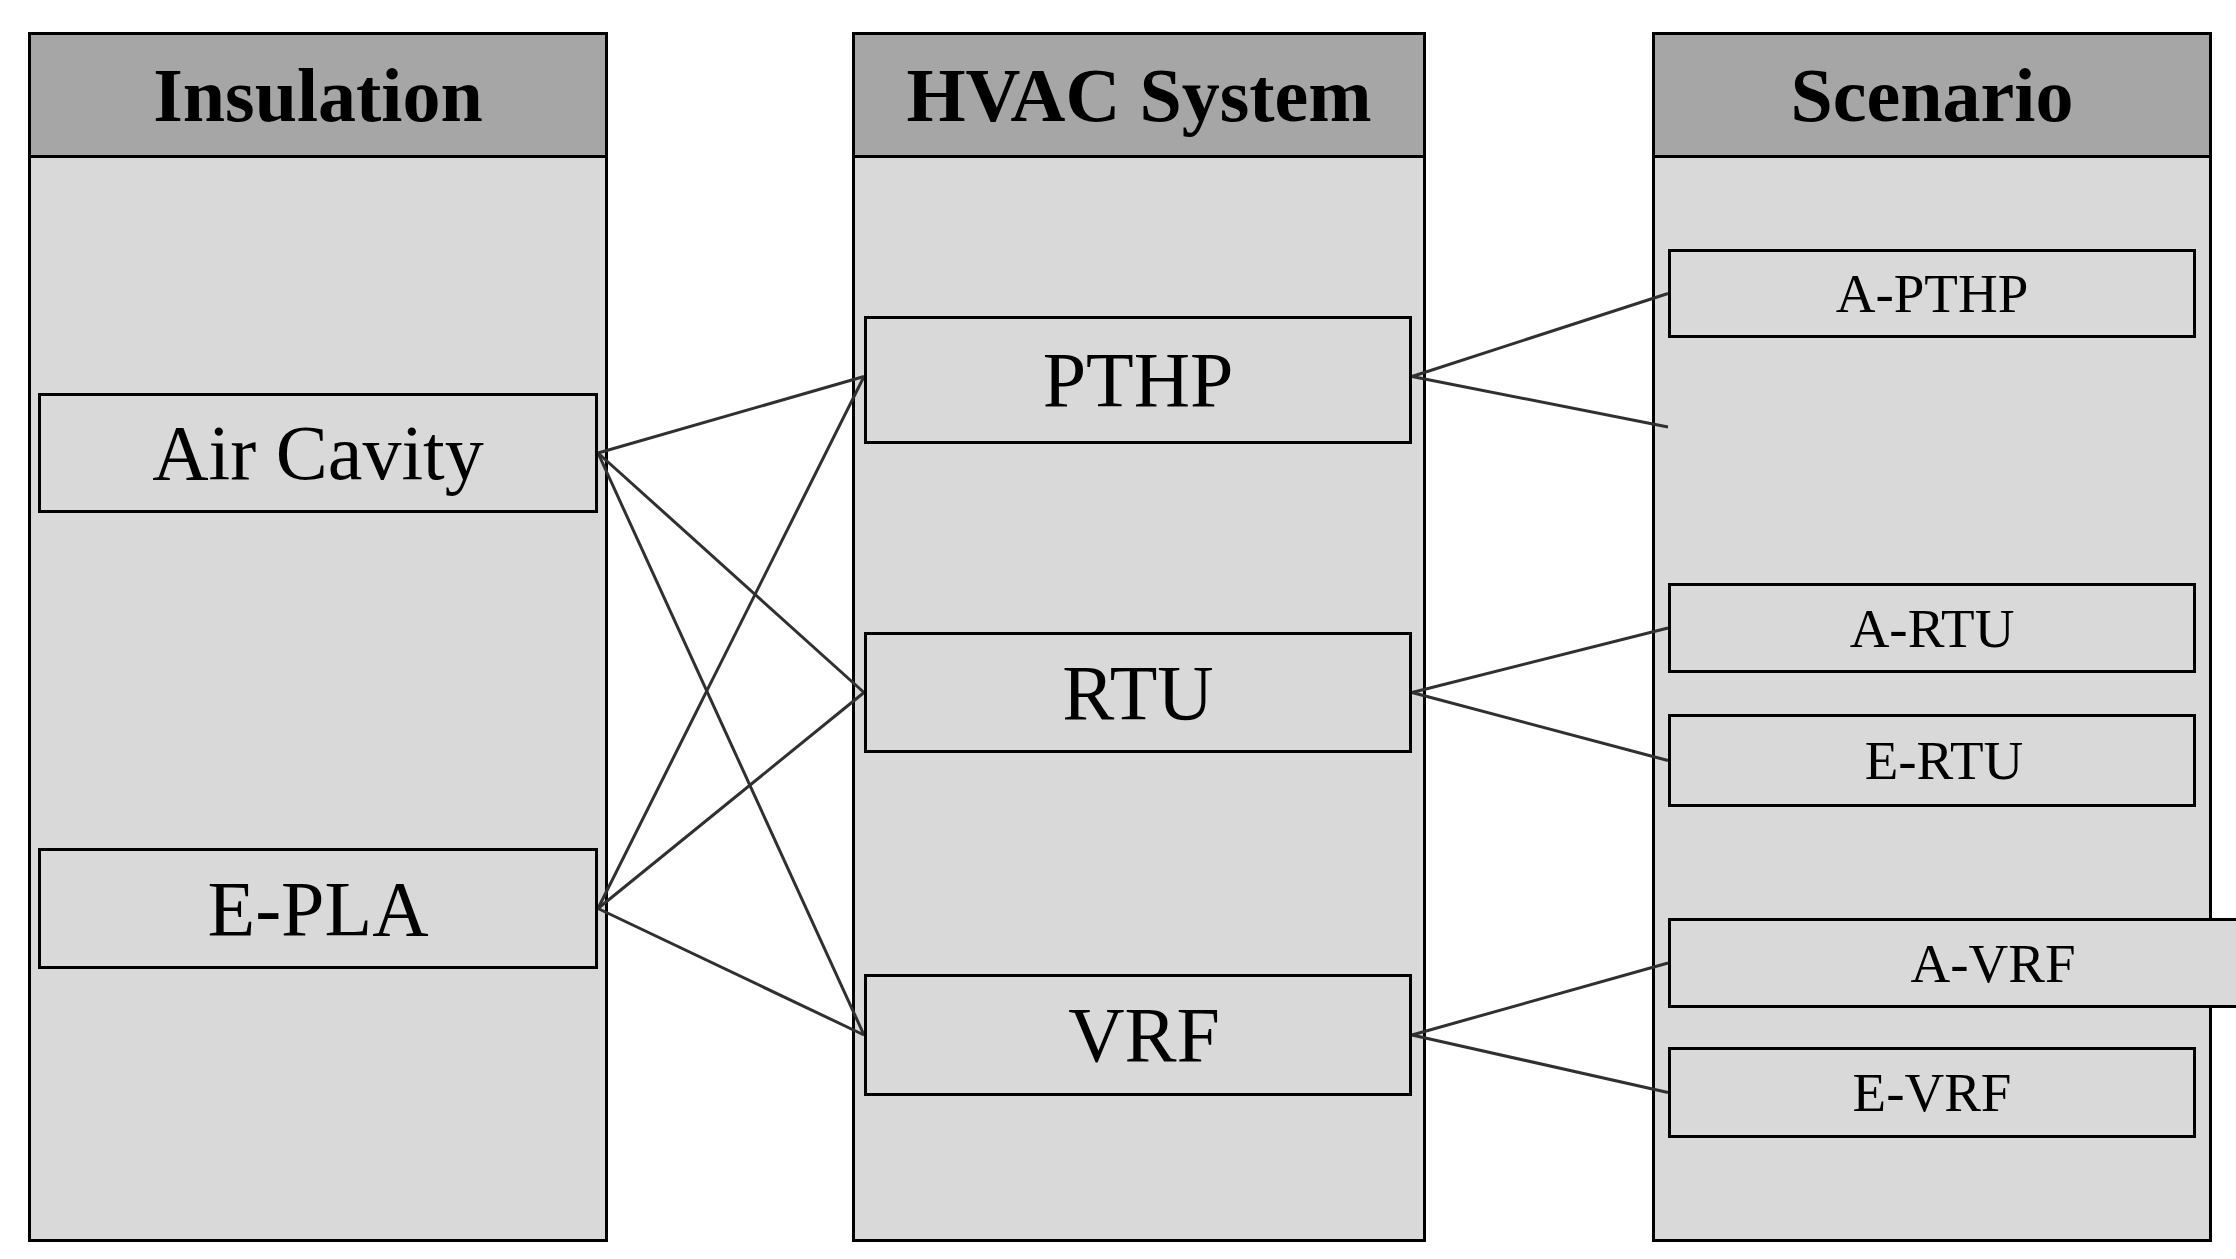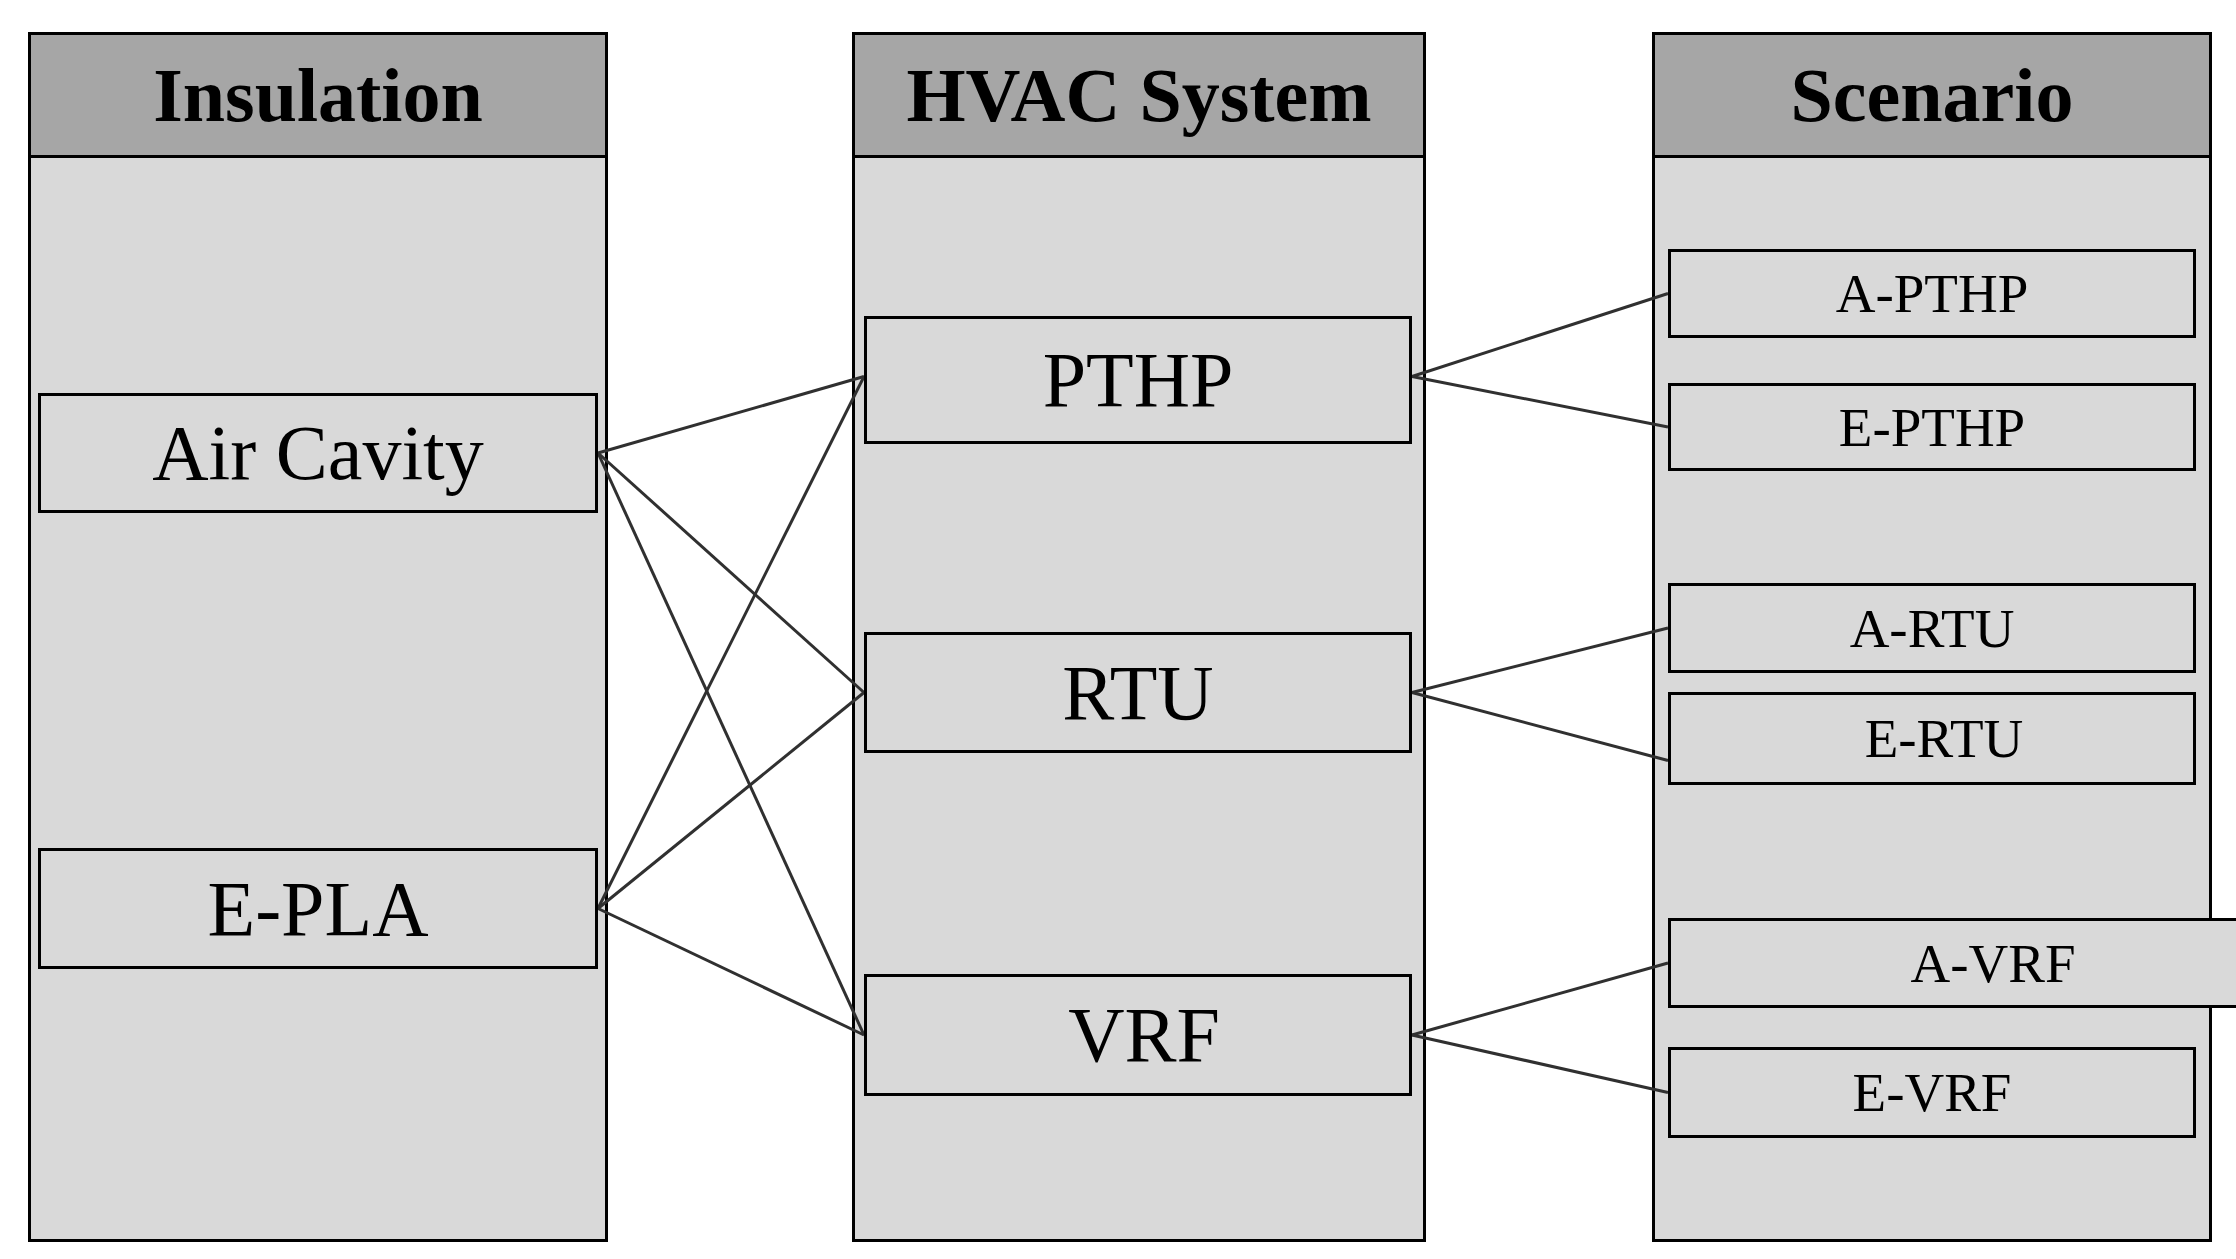--- a/index.html
+++ b/index.html
@@ -83,19 +83,18 @@
   </div>
 
   <div class="node node-lg" style="left:38px; top:393px; width:560px; height:120px;">Air Cavity</div>
   <div class="node node-lg" style="left:38px; top:848px; width:560px; height:121px;">E-PLA</div>
 
   <div class="node node-lg" style="left:864px; top:316px; width:548px; height:128px;">PTHP</div>
   <div class="node node-lg" style="left:864px; top:632px; width:548px; height:121px;">RTU</div>
   <div class="node node-lg" style="left:864px; top:974px; width:548px; height:122px;padding-left:12px;">VRF</div>
 
   <div class="node node-sm" style="left:1668px; top:249px; width:528px; height:89px;">A-PTHP</div>
-  <div class="node node-sm" style="left:1668px; top:383px; width:528px; height:88px;">E-PTHP</div>
   <div class="node node-sm" style="left:1668px; top:583px; width:528px; height:90px;">A-RTU</div>
-  <div class="node node-sm" style="left:1668px; top:692px; width:528px; height:93px;padding-left:24px;">E-RTU</div>
+  <div class="node node-sm" style="left:1668px; top:714px; width:528px; height:93px;padding-left:24px;">E-RTU</div>
   <div class="node node-sm" style="left:1668px; top:918px; width:628px; height:90px;padding-left:22px;">A-VRF</div>
   <div class="node node-sm" style="left:1668px; top:1047px; width:528px; height:91px;">E-VRF</div>
 
 </div>
 
 </body></html>

